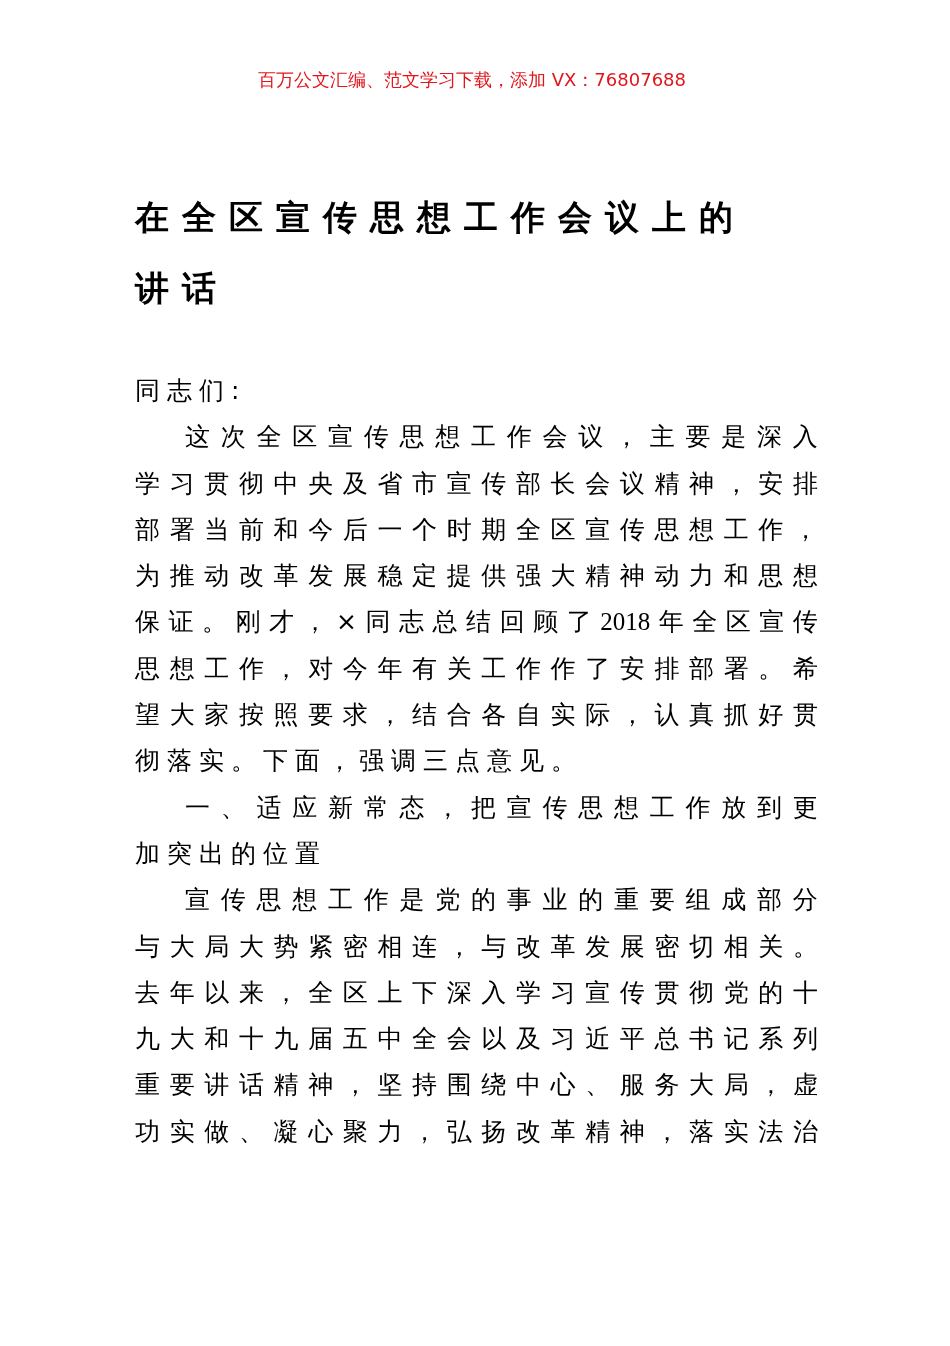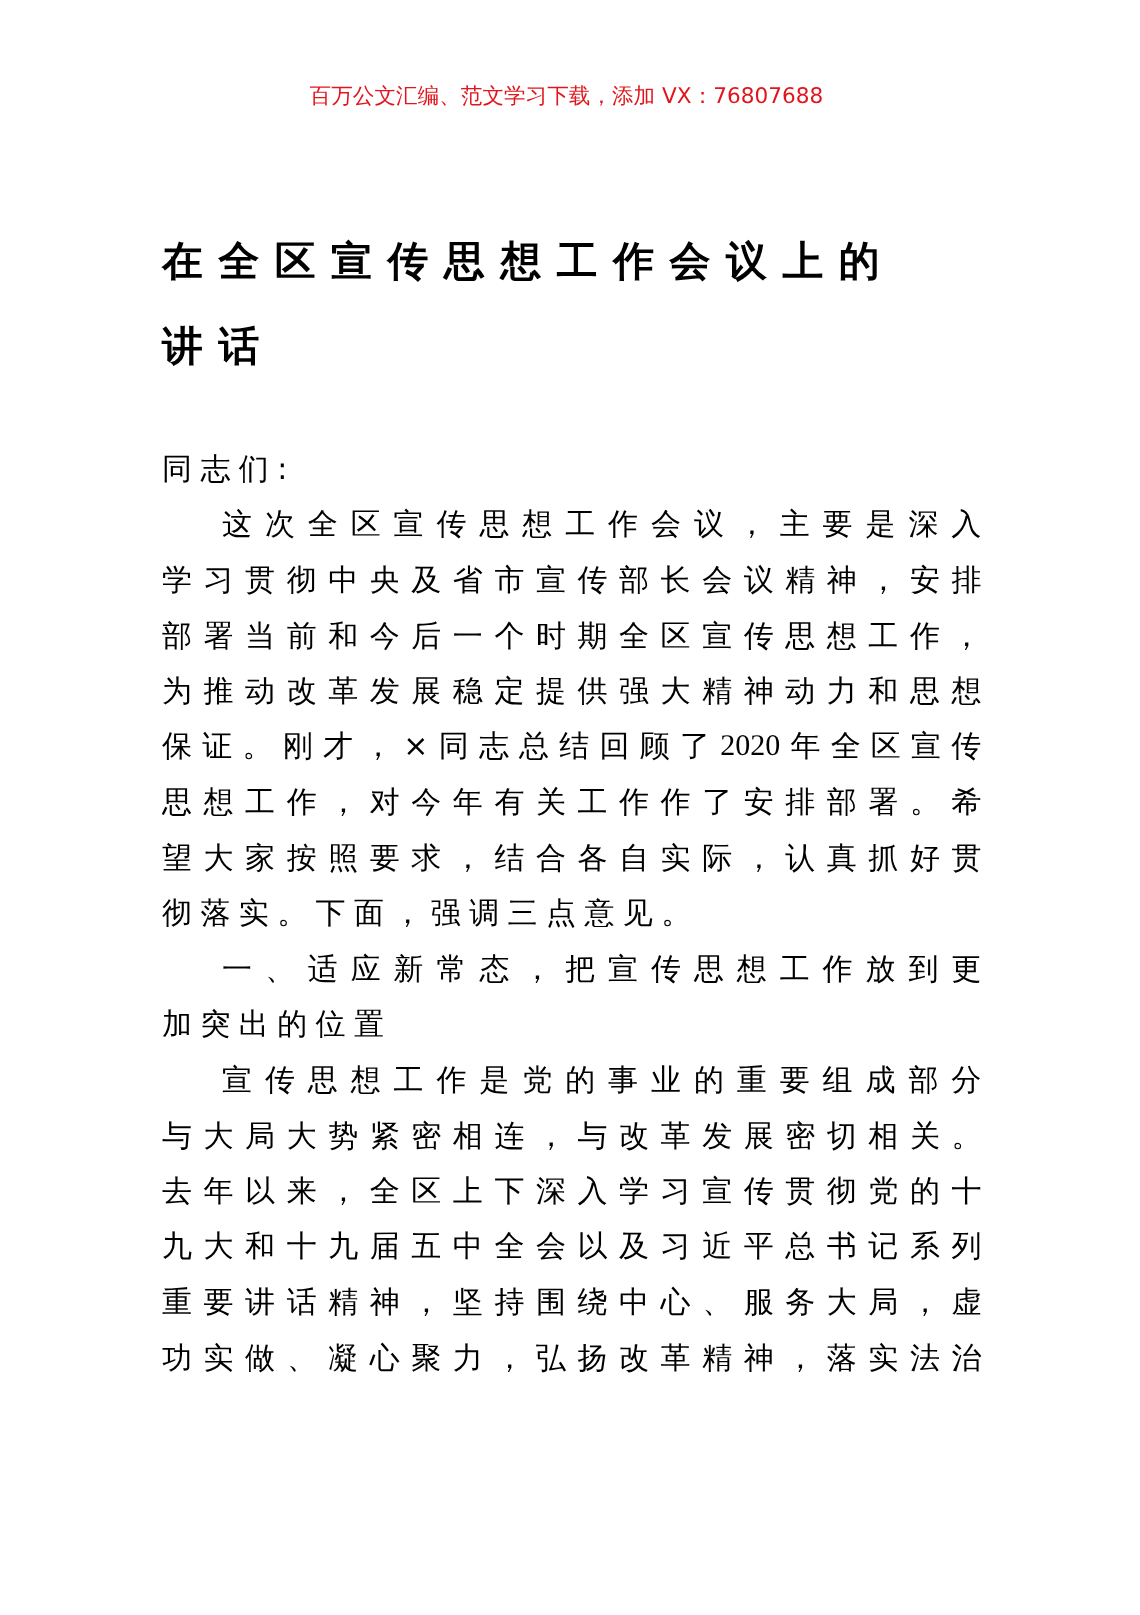--- a/index.html
+++ b/index.html
@@ -128,21 +128,21 @@
       <span class="ch">才</span>
       <span class="ch">，</span>
       <span class="ch">×</span>
       <span class="ch">同</span>
       <span class="ch">志</span>
       <span class="ch">总</span>
       <span class="ch">结</span>
       <span class="ch">回</span>
       <span class="ch">顾</span>
       <span class="ch">了</span>
-      <span class="ch" style="font-family: &quot;Liberation Serif&quot;, serif;">2020</span>
+      <span class="ch" style="font-family: &quot;Liberation Serif&quot;, serif;">2018</span>
       <span class="ch">年</span>
       <span class="ch">全</span>
       <span class="ch">区</span>
       <span class="ch">宣</span>
       <span class="ch">传</span>
     </div>
     <div class="line">
       <span class="ch">思</span>
       <span class="ch">想</span>
       <span class="ch">工</span>

